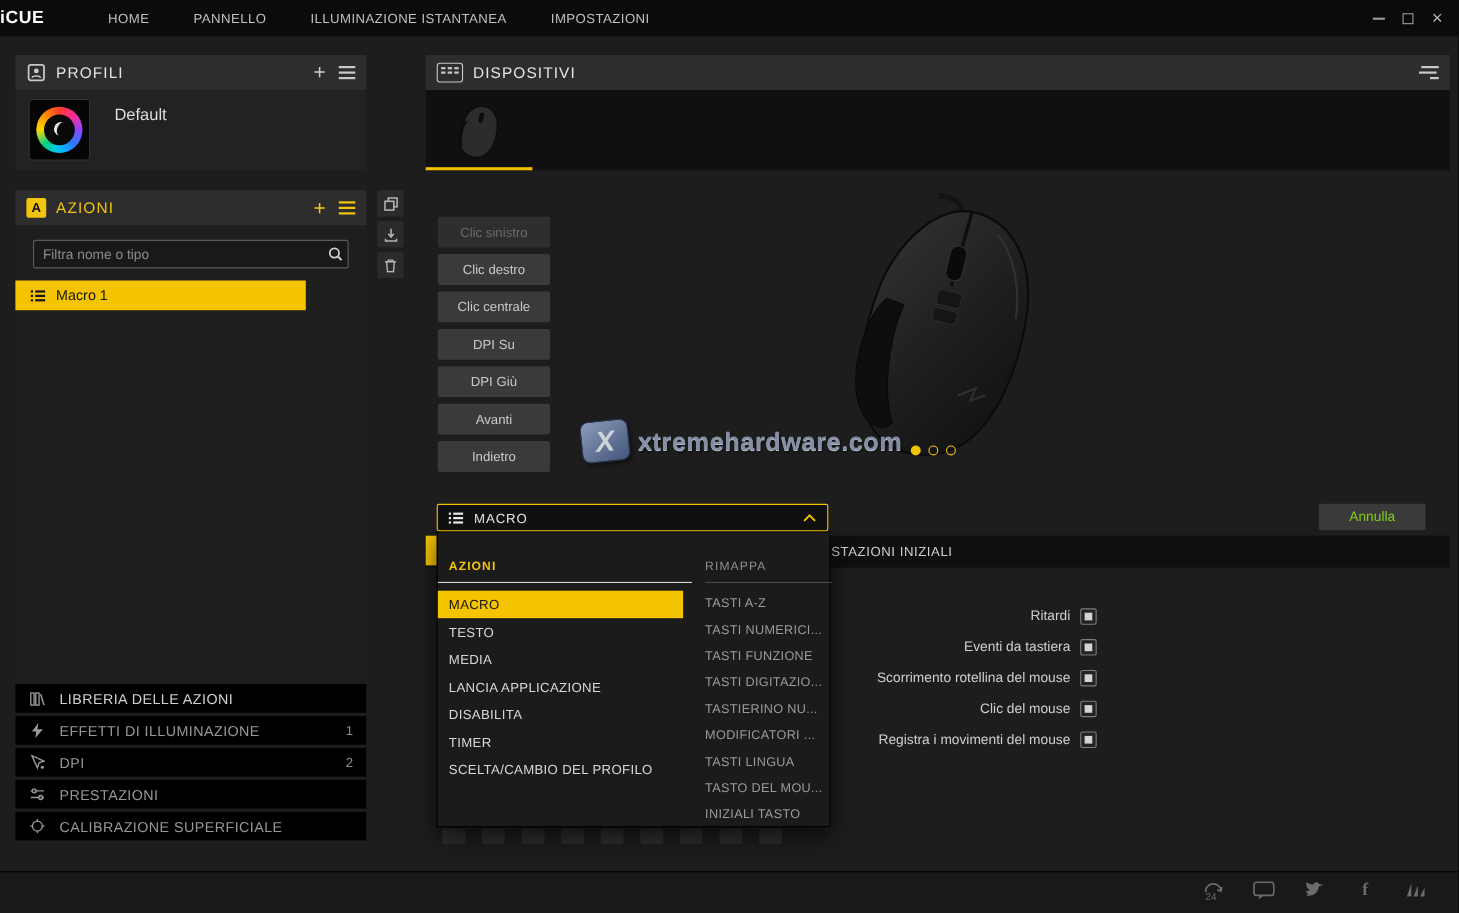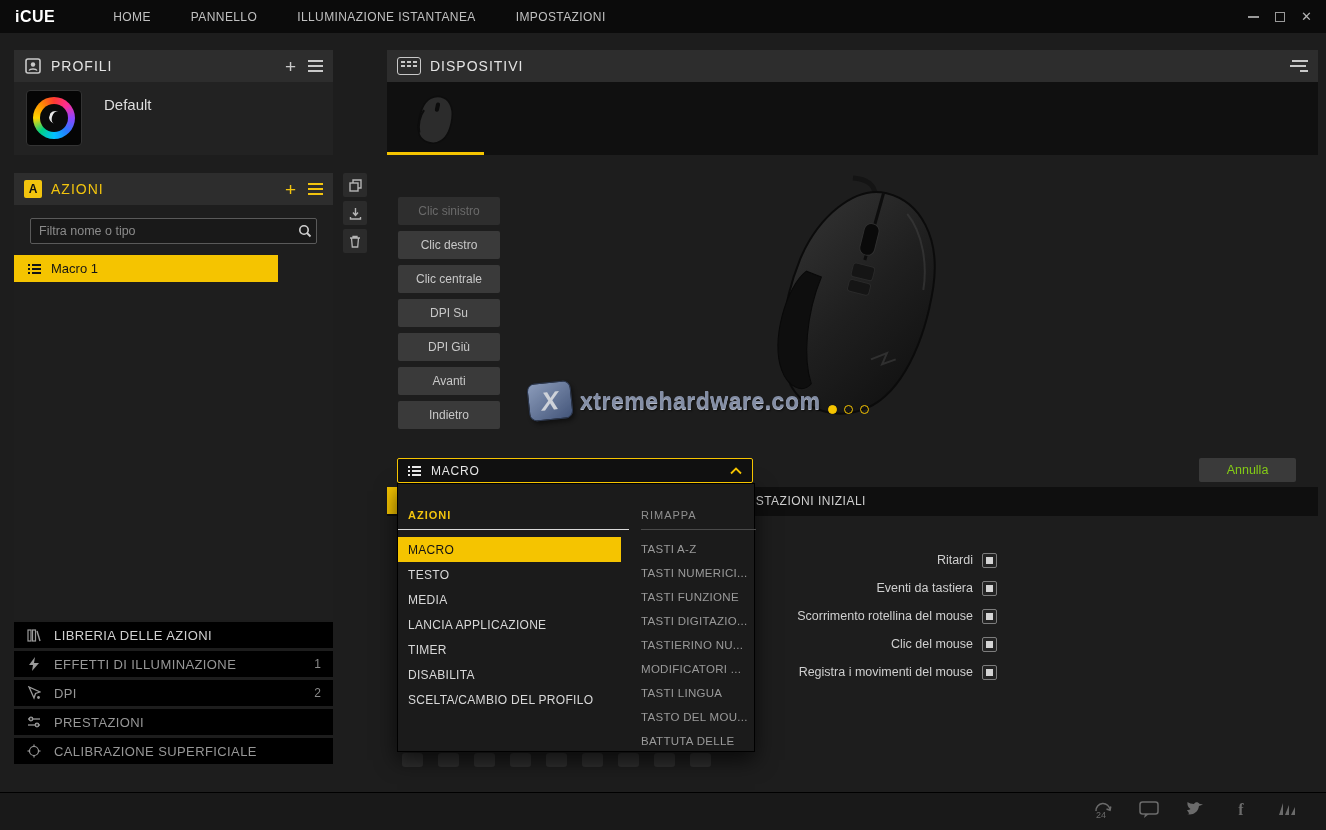--- a/index.html
+++ b/index.html
@@ -1,21 +1,21 @@
 <!DOCTYPE html>
 <html><head>
 <meta charset="utf-8">
 <style>
   *{margin:0;padding:0;box-sizing:border-box}
   html,body{background:#000;font-family:"Liberation Sans",sans-serif}
   .app{position:relative;width:1326px;height:830px;background:#1d1d1d;overflow:hidden;color:#ccc;font-size:13px}
 
   
   .titlebar{position:absolute;left:0;top:0;width:1326px;height:33px;background:#0b0b0b;display:flex;align-items:center}
-  .logo{font-weight:bold;font-size:16px;color:#fff;margin-left:15px;letter-spacing:.5px}
+  .logo{font-weight:bold;font-size:16px;color:#fff;letter-spacing:.5px}
   .topnav{display:flex;margin-left:58px;gap:40px}
   .nav-item{font-size:12px;color:#c0c0c0;letter-spacing:.4px;cursor:pointer}
   .win-controls{margin-left:auto;display:flex;gap:16px;margin-right:14px;align-items:center;color:#9a9a9a}
   .i-min{width:11px;height:2px;background:#9a9a9a;display:inline-block}
   .i-max{width:10px;height:10px;border:1.5px solid #9a9a9a;display:inline-block}
   .i-close{font-size:13px;color:#b5b5b5;line-height:1}
 
   
   .panel-header{position:absolute;height:32px;background:#2d2d2d;display:flex;align-items:center;padding:0 10px}
   .panel-title{font-size:14px;letter-spacing:1px;color:#e3e3e3;margin-left:9px}
@@ -399,34 +399,34 @@
         <span class="dd-head-label azioni">AZIONI</span>
       </div>
       <div class="dd-col-head right">
         <span class="dd-head-label rimappa">RIMAPPA</span>
       </div>
       <div class="dd-items-left">
         <div class="dd-item selected">MACRO</div>
         <div class="dd-item">TESTO</div>
         <div class="dd-item">MEDIA</div>
         <div class="dd-item">LANCIA APPLICAZIONE</div>
+        <div class="dd-item">DISABILITA</div>
         <div class="dd-item">TIMER</div>
-        <div class="dd-item">DISABILITA</div>
         <div class="dd-item">SCELTA/CAMBIO DEL PROFILO</div>
       </div>
       <div class="dd-items-right">
         <div class="dd-item">TASTI A-Z</div>
         <div class="dd-item">TASTI NUMERICI...</div>
         <div class="dd-item">TASTI FUNZIONE</div>
         <div class="dd-item">TASTI DIGITAZIO...</div>
         <div class="dd-item">TASTIERINO NU...</div>
         <div class="dd-item">MODIFICATORI ...</div>
         <div class="dd-item">TASTI LINGUA</div>
         <div class="dd-item">TASTO DEL MOU...</div>
-        <div class="dd-item">BATTUTA DELLE</div>
+        <div class="dd-item">INIZIALI TASTO</div>
       </div>
     </div>
   </div>
 
   <div class="statusbar">
     <div class="social">
       <span class="s-ic">
         <svg width="22" height="20" viewBox="0 0 22 20">
             <path d="M4 10a7 7 0 0 1 14-1" fill="none" stroke="#6b6b6b" stroke-width="1.5"></path>
             <path d="M18.8 5.5L18 9.2 14.5 8" fill="none" stroke="#6b6b6b" stroke-width="1.5"></path>

